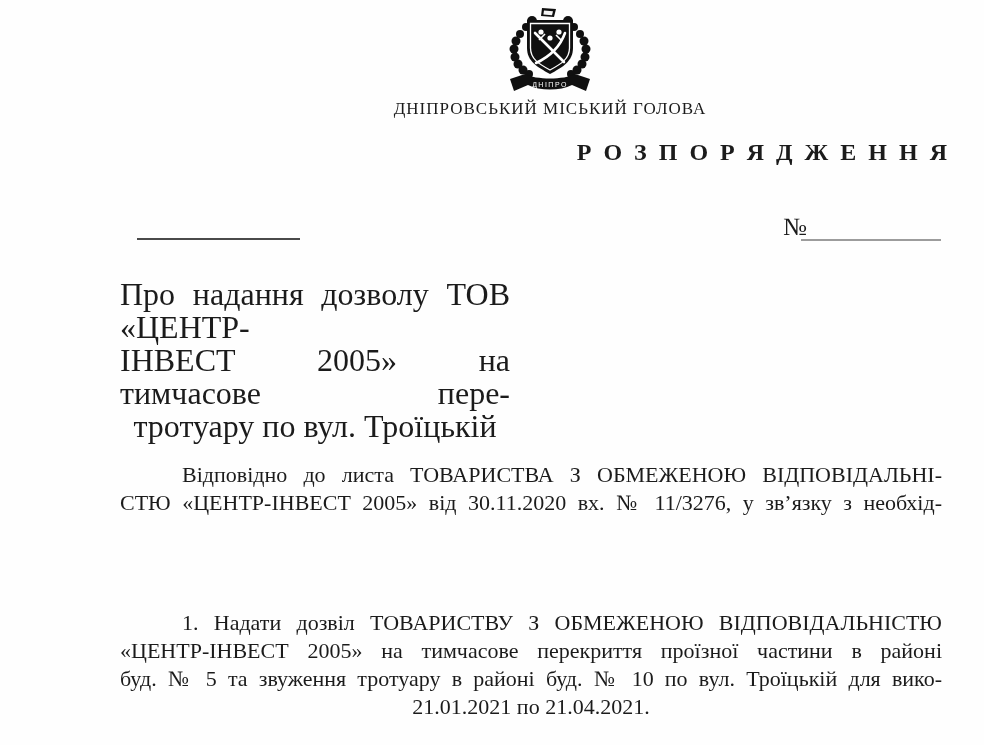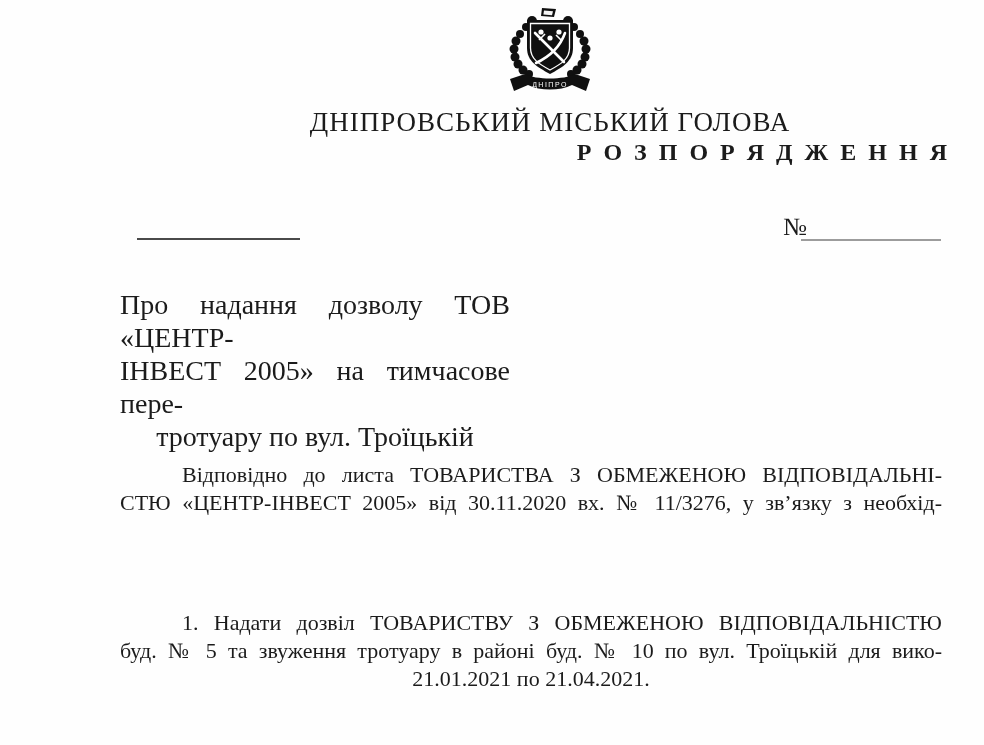--- a/index.html
+++ b/index.html
@@ -26,24 +26,24 @@
     left: 496px;
     top: 7px;
     width: 108px;
     height: 92px;
   }
 
   
   .issuer-title {
     position: absolute;
     left: 150px;
-    top: 107px;
+    top: 99px;
     width: 800px;
     text-align: center;
-    font-size: 27px;
+    font-size: 17px;
     letter-spacing: 1px;
     white-space: nowrap;
   }
   .doc-type-title {
     position: absolute;
     left: 150px;
     top: 139px;
     width: 800px;
     text-align: right;
     font-size: 24px;
@@ -75,23 +75,22 @@
     height: 15px;
     border-bottom: 2px solid #9c9c9c;
   }
 
   
   .subject {
     position: absolute;
     left: 120px;
     top: 278px;
     width: 390px;
-    font-size: 28px;
+    font-size: 32px;
     line-height: 33px;
-    margin-top: 10px;
   }
 
   
   .body-par {
     position: absolute;
     left: 120px;
     width: 822px;
     font-size: 22px;
     line-height: 28px;
   }
@@ -170,17 +169,18 @@
     <span class="tline lline">тротуару по вул. Троїцькій</span>
   </div>
 
   <div class="body-par body-par-1">
     <span class="tline jline indent">Відповідно до листа ТОВАРИСТВА З ОБМЕЖЕНОЮ ВІДПОВІДАЛЬНІ-</span>
     <span class="tline jline">СТЮ «ЦЕНТР-ІНВЕСТ 2005» від 30.11.2020 вх. № 11/3276, у зв’язку з необхід-</span>
   </div>
 
   <div class="body-par body-par-2">
     <span class="tline jline indent">1. Надати дозвіл ТОВАРИСТВУ З ОБМЕЖЕНОЮ ВІДПОВІДАЛЬНІСТЮ</span>
+    <span class="tline jline">«ЦЕНТР-ІНВЕСТ 2005» на тимчасове перекриття проїзної частини в районі</span>
     <span class="tline jline">буд. № 5 та звуження тротуару в районі буд. № 10 по вул. Троїцькій  для вико-</span>
     <span class="tline lline">21.01.2021 по 21.04.2021.</span>
   </div>
 
 </div>
 
 </body></html>

